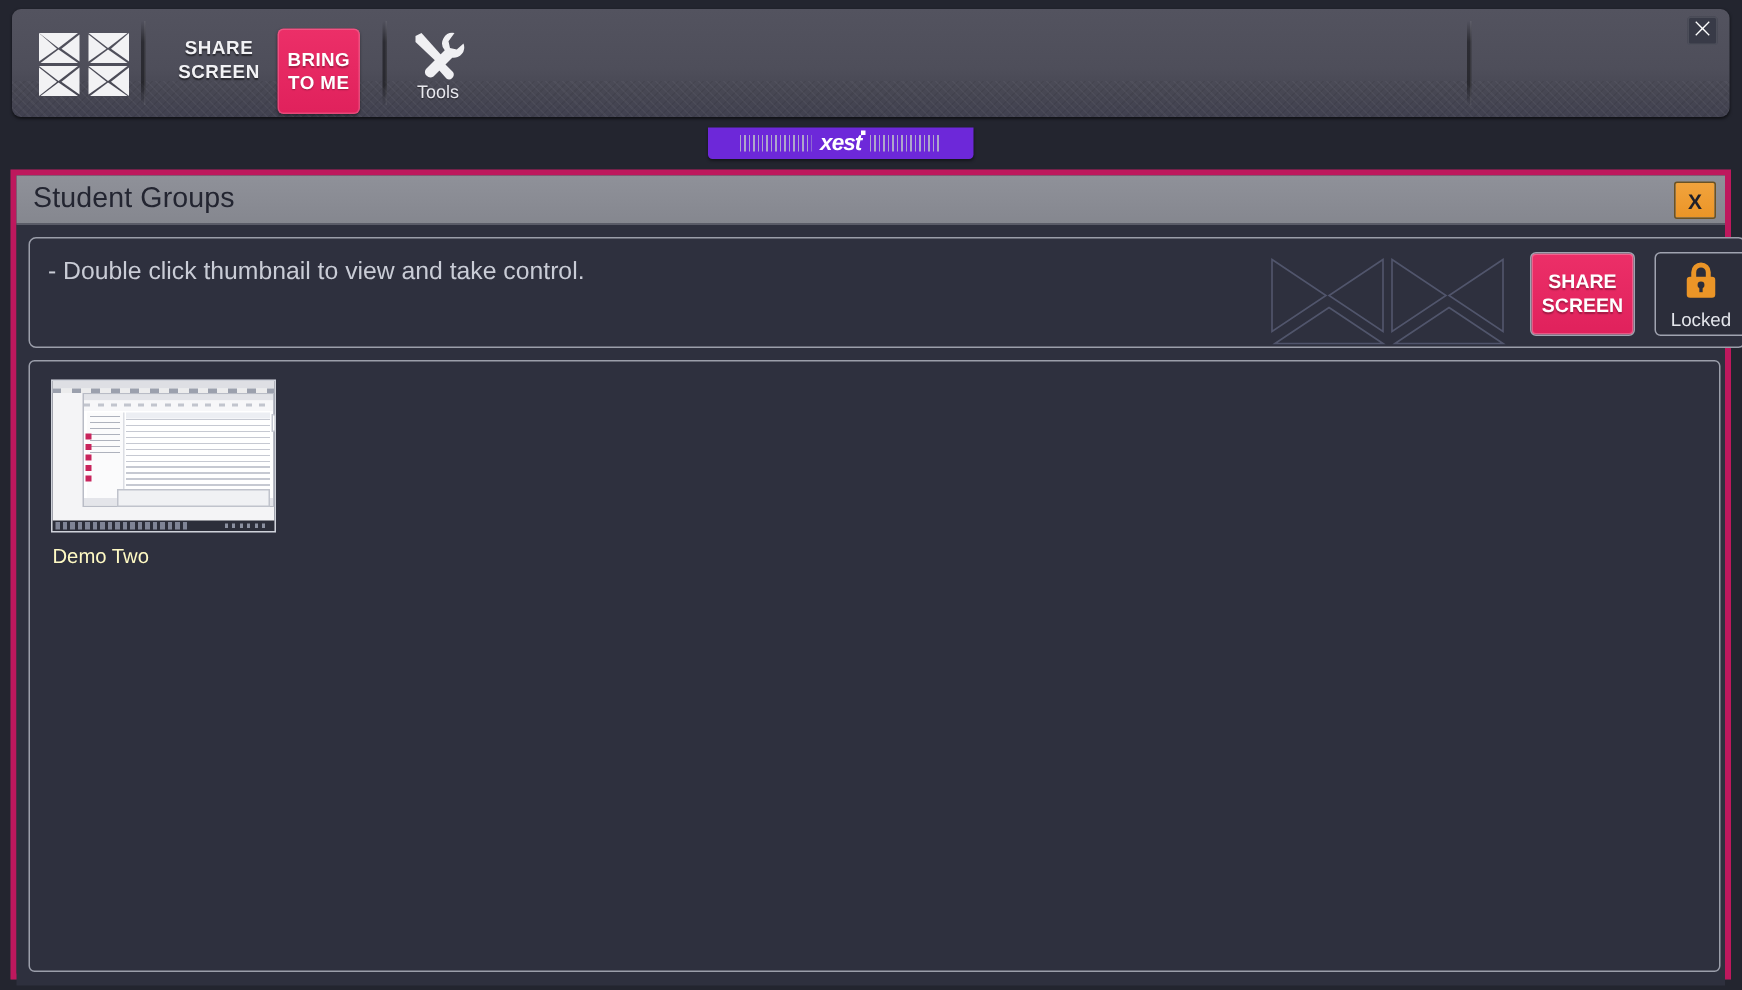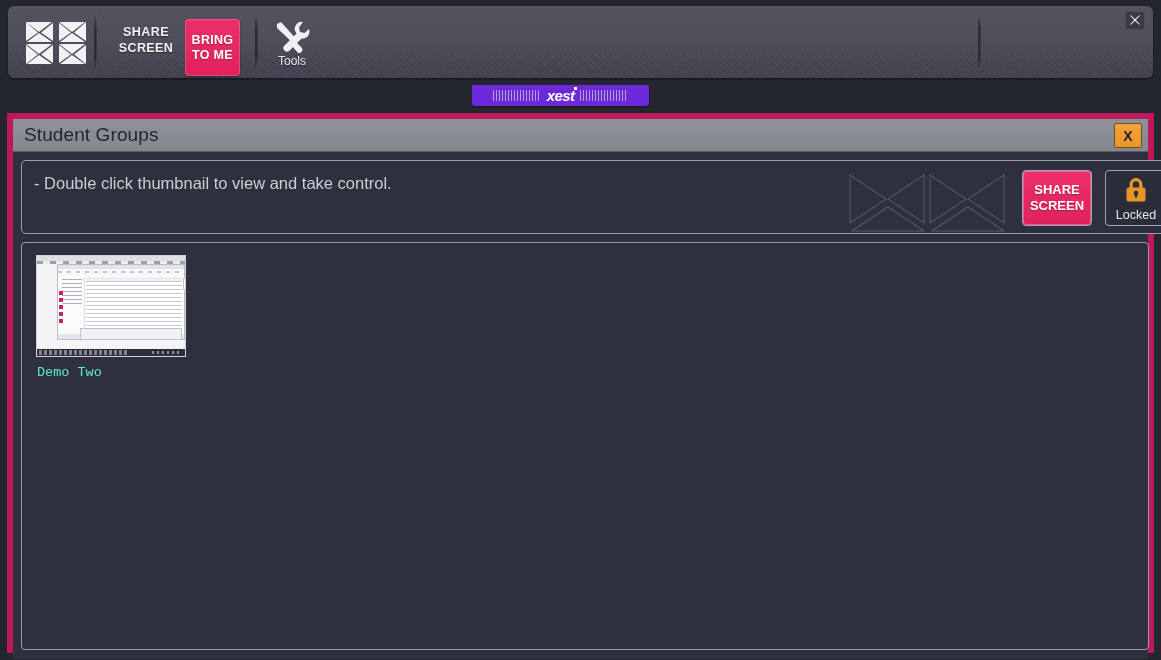--- a/index.html
+++ b/index.html
@@ -167,21 +167,21 @@
   }
 
   
   .sg-window {
     position: absolute;
     left: 7px;
     top: 113px;
     width: 1147px;
     height: 540px;
     background: #2e303e;
-    border: 6px solid #be185d;
+    border: 4px solid #be185d;
     box-sizing: border-box;
   }
   .sg-titlebar {
     position: relative;
     height: 32px;
     background: linear-gradient(to bottom, #8f9199 0%, #85878f 100%);
     border-bottom: 1px solid #5a5c68;
   }
   .sg-title {
     position: absolute;
@@ -328,24 +328,23 @@
     width: 150px;
     height: 102px;
     border: 1px solid #cfd2da;
     box-sizing: border-box;
     background: #3c3f4e;
     position: relative;
     overflow: hidden;
   }
   .student-name {
     margin-top: 8px;
-    color: #5eead4;
+    color: #fef9c3;
     font-size: 13.5px;
     padding-left: 1px;
-    font-family: Liberation Mono, monospace;
   }
 
   
   .mini { position: absolute; }
   .mini-desktop {
     position: absolute; left:0; top:0; right:0; bottom:0;
     background: #f4f4f6;
   }
   .mini-topbar { left:0; top:0; width:100%; height:5px; background:#dedfe4; }
   .mini-topbar2 { left:0; top:5px; width:100%; height:3px; background:#ececed;

